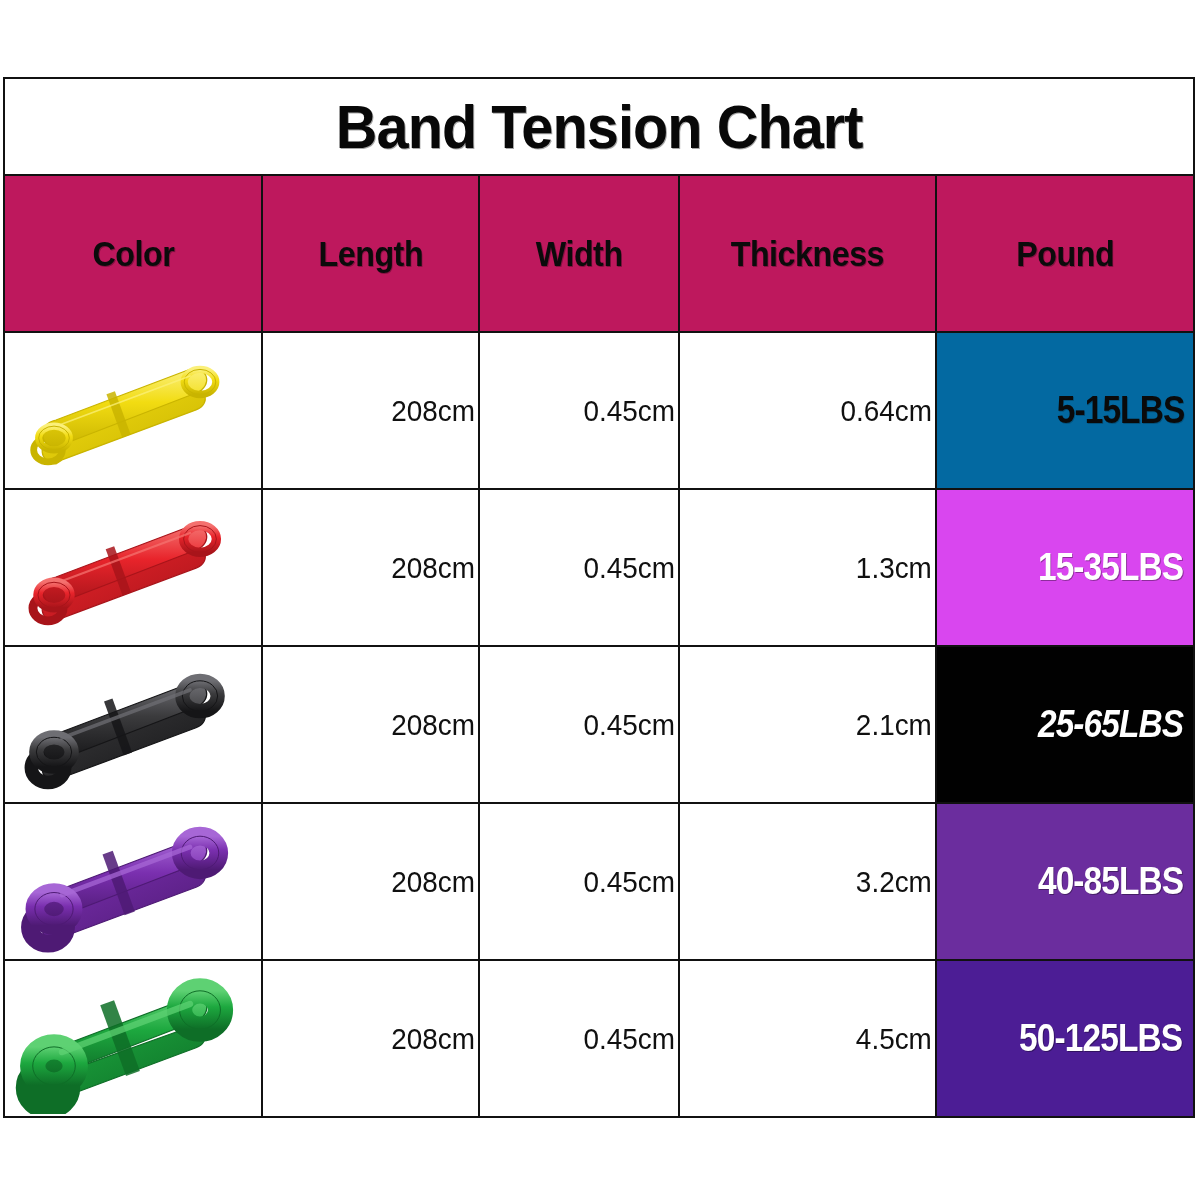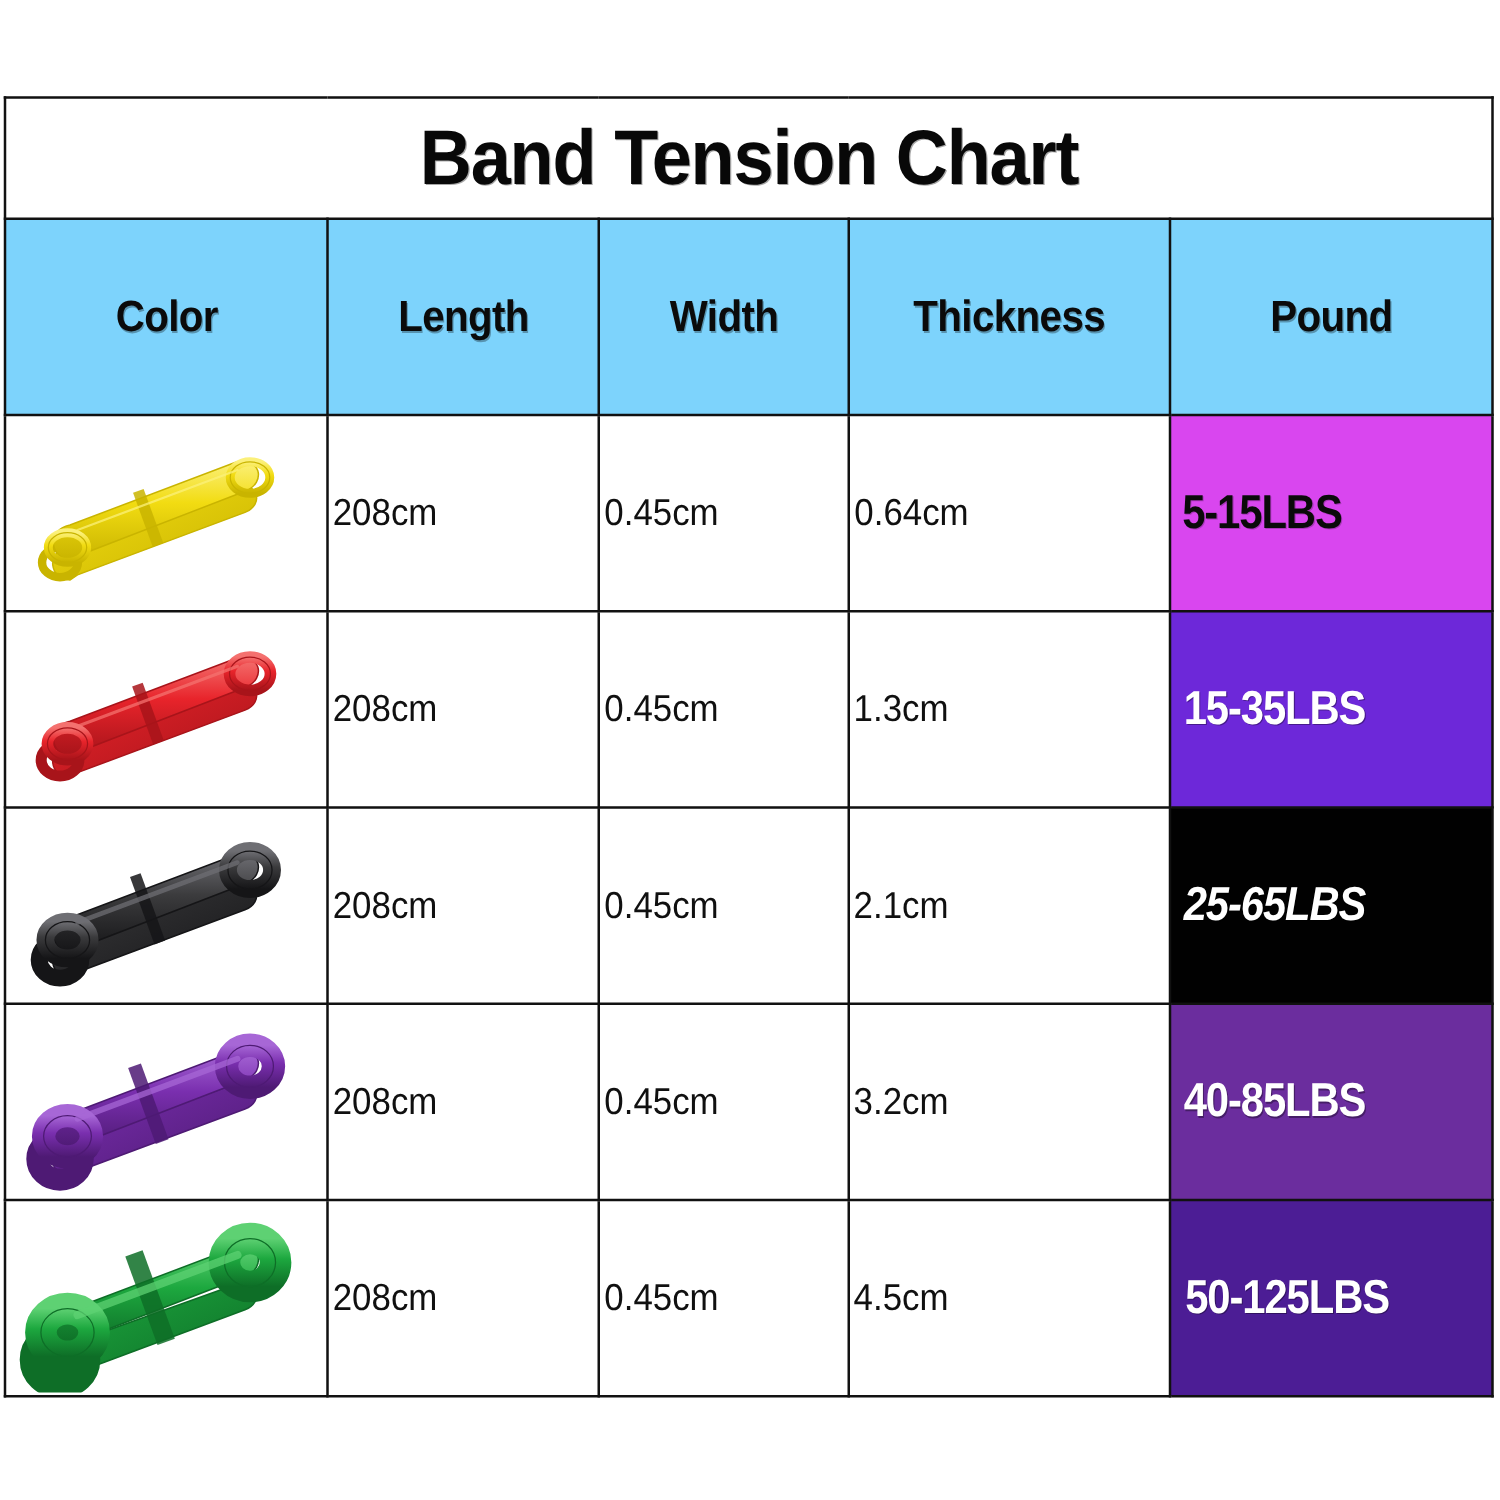--- a/index.html
+++ b/index.html
@@ -56,38 +56,38 @@
     transform: scaleX(0.93);
     display: inline-block;
     text-shadow: 1px 1px 0 rgba(0,0,0,0.35);
   }
 
   
   .header-row td {
     height: 155px;
     text-align: center;
     vertical-align: middle;
-    background: #7dd3fc;
+    background: #be185d;
     margin-top: 21px;
   }
   .header-text {
     font-family: "Liberation Sans", sans-serif;
     font-weight: bold;
     font-size: 35px;
     color: #0b0b0b;
     transform: scaleX(0.92);
     display: inline-block;
     letter-spacing: -0.5px;
     text-shadow: 1px 1px 0 rgba(0,0,0,0.3);
   }
 
   
   .body-row td {
     height: 155px;
-    text-align: left;
+    text-align: right;
     vertical-align: middle;
     background: #ffffff;
   }
   .measure-text {
     font-family: "Liberation Sans", sans-serif;
     font-size: 30px;
     font-weight: 400;
     color: #101010;
     letter-spacing: 0px;
     transform: scaleX(0.93);
@@ -184,21 +184,21 @@
     <rect x="106" y="54.85" width="9" height="45.7" fill="#C9B400" opacity="0.85" transform="rotate(-20 112 78)"></rect>
 
     <path d="M 54,88 L 182,40" stroke="#FBF07A" stroke-width="1.8200000000000003" stroke-linecap="round" opacity="0.75" fill="none"></path>
   </g>
 </svg>
             </div>
           </td>
           <td><span class="measure-text">208cm</span></td>
           <td><span class="measure-text">0.45cm</span></td>
           <td><span class="measure-text">0.64cm</span></td>
-          <td class="pound-cell" style="background: #d946ef;"><span class="pound-text" style="color:#0A0A0A;">5-15LBS</span></td>
+          <td class="pound-cell" style="background: #0369a1;"><span class="pound-text" style="color:#0A0A0A;">5-15LBS</span></td>
         </tr>
         <tr class="body-row">
           <td class="band-cell">
             <div class="band-wrap">
 <svg class="band-svg" width="250" height="150" viewBox="0 0 250 150">
   <defs>
     <linearGradient id="bg1" x1="0" y1="0" x2="0" y2="1">
       <stop offset="0%" stop-color="#F4716F"></stop>
       <stop offset="42%" stop-color="#E8242B"></stop>
       <stop offset="100%" stop-color="#A8141A"></stop>
@@ -226,21 +226,21 @@
     <rect x="106" y="52.65" width="9" height="49.3" fill="#A8141A" opacity="0.85" transform="rotate(-20 112 78)"></rect>
 
     <path d="M 54,88 L 182,40" stroke="#F4716F" stroke-width="2.3800000000000003" stroke-linecap="round" opacity="0.75" fill="none"></path>
   </g>
 </svg>
             </div>
           </td>
           <td><span class="measure-text">208cm</span></td>
           <td><span class="measure-text">0.45cm</span></td>
           <td><span class="measure-text">1.3cm</span></td>
-          <td class="pound-cell" style="background: #6d28d9;"><span class="pound-text" style="color:#FFFFFF;text-shadow:1px 1px 0 rgba(0,0,0,0.35);">15-35LBS</span></td>
+          <td class="pound-cell" style="background: #d946ef;"><span class="pound-text" style="color:#FFFFFF;text-shadow:1px 1px 0 rgba(0,0,0,0.35);">15-35LBS</span></td>
         </tr>
         <tr class="body-row">
           <td class="band-cell">
             <div class="band-wrap">
 <svg class="band-svg" width="250" height="150" viewBox="0 0 250 150">
   <defs>
     <linearGradient id="bg2" x1="0" y1="0" x2="0" y2="1">
       <stop offset="0%" stop-color="#6E6E73"></stop>
       <stop offset="42%" stop-color="#3B3B3D"></stop>
       <stop offset="100%" stop-color="#151517"></stop>

